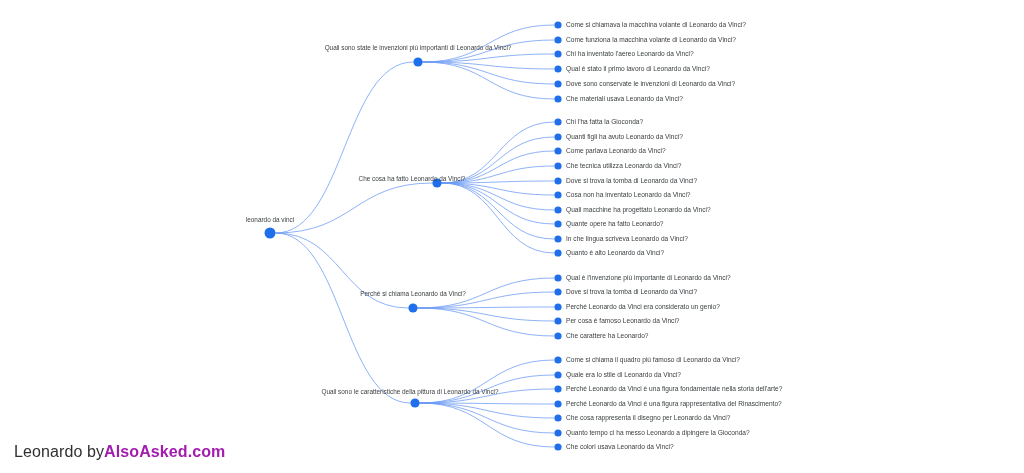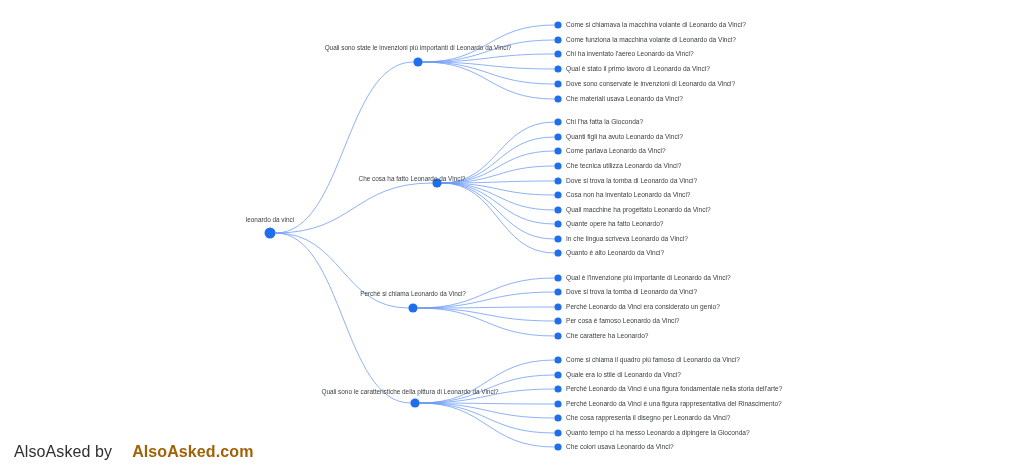--- a/index.html
+++ b/index.html
@@ -56,23 +56,23 @@
     position: absolute;
     left: 14px;
     bottom: 12px;
     font-size: 16px;
     font-family: "Liberation Sans", sans-serif;
     color: #303030;
     letter-spacing: 0.1px;
     white-space: nowrap;
   }
   #footer .brand {
-    color: #a16207;
+    color: #a21caf;
     font-weight: bold;
-    margin-left: 20px;
+    margin-left: 0;
   }
 </style>
 </head>
 <body>
 
 <div id="canvas-wrap">
   <svg id="tree" viewBox="0 0 1024 473" xmlns="http://www.w3.org/2000/svg">
     <g id="links-layer">
         <path d="M275.5,233 C344.45,233 344.45,62 413.4,62" class="link-path" stroke="#6b9af5"></path>
         <path d="M422.6,62 C488.5,62 488.5,25 554.4,25" class="link-path" stroke="#6b9af5"></path>
@@ -172,14 +172,14 @@
         <text x="566" y="418.5" class="node-label leaf-label" fill="#3c4043">Che cosa rappresenta il disegno per Leonardo da Vinci?</text>
         <circle cx="558" cy="433" r="3.6" class="node-dot" fill="#1f6feb"></circle>
         <text x="566" y="433.5" class="node-label leaf-label" fill="#3c4043">Quanto tempo ci ha messo Leonardo a dipingere la Gioconda?</text>
         <circle cx="558" cy="447" r="3.6" class="node-dot" fill="#1f6feb"></circle>
         <text x="566" y="447.5" class="node-label leaf-label" fill="#3c4043">Che colori usava Leonardo da Vinci?</text>
       </g>
   </svg>
 </div>
 
 <div id="footer">
-  <span>AlsoAsked by</span><span class="brand">AlsoAsked.com</span>
+  <span>Leonardo by</span><span class="brand">AlsoAsked.com</span>
 </div>
 
 </body></html>

